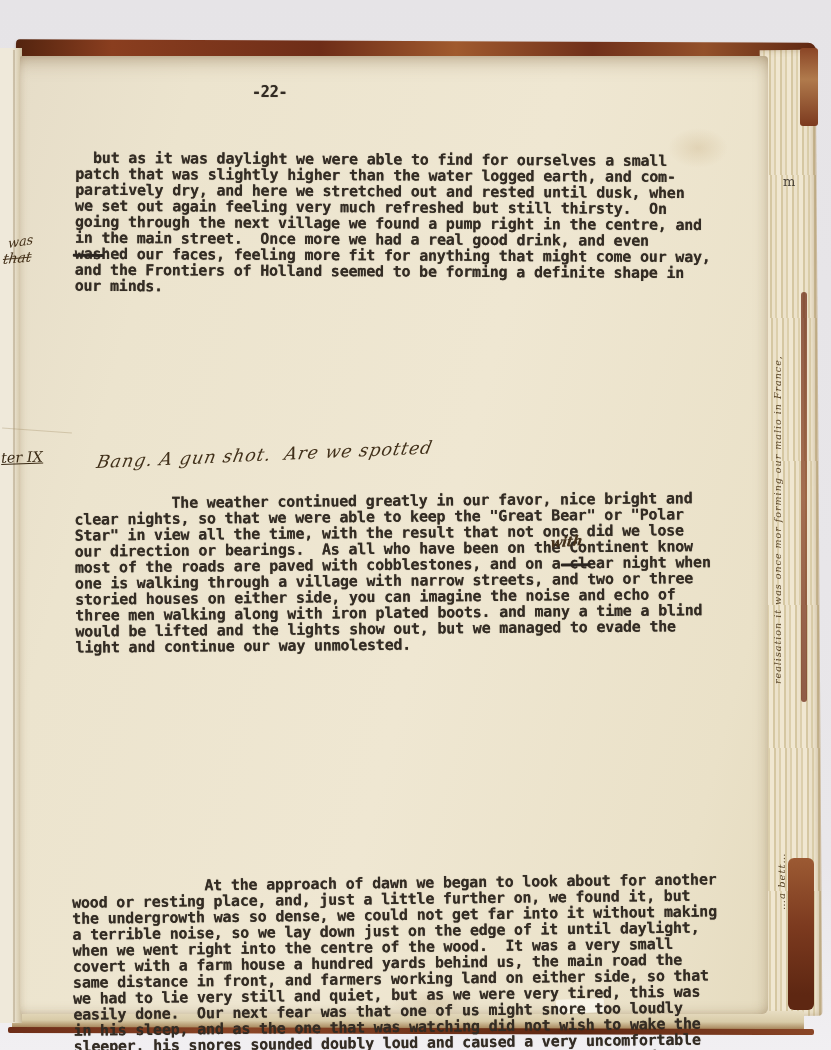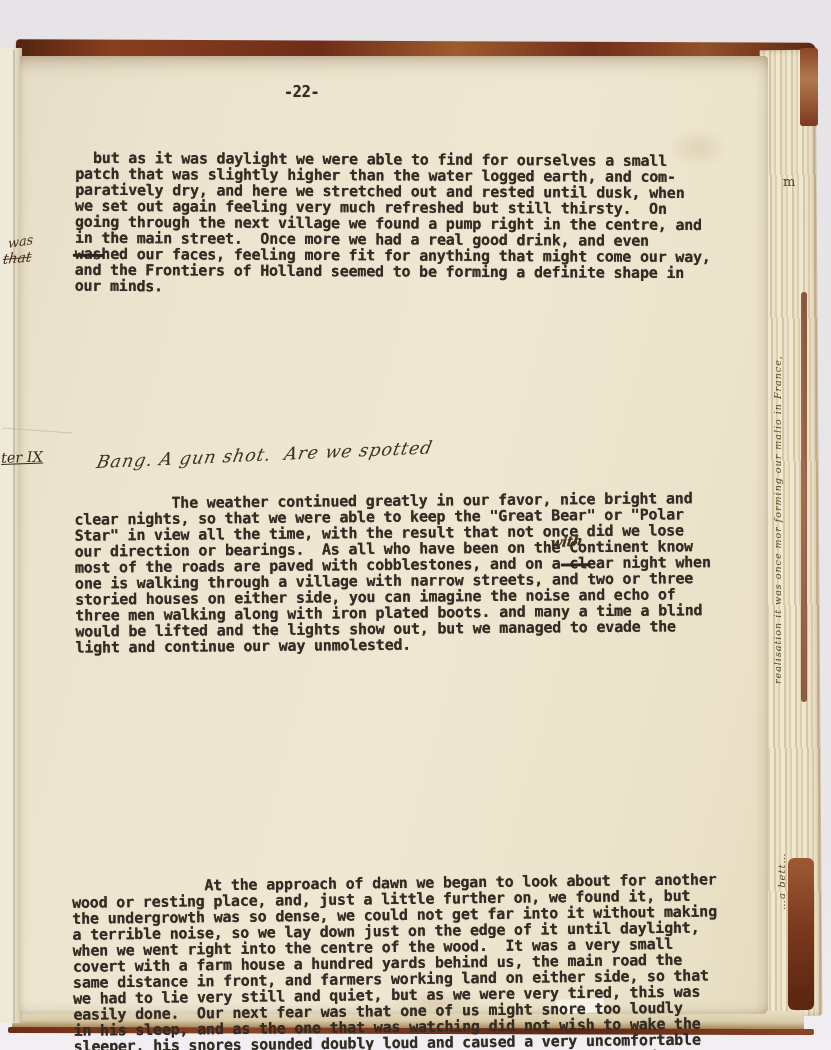--- a/index.html
+++ b/index.html
@@ -62,21 +62,21 @@
     background:radial-gradient(closest-side,rgba(190,160,110,.25),rgba(190,160,110,0));}
   .stain-2{left:390px;top:990px;width:90px;height:26px;
     background:radial-gradient(closest-side,rgba(170,140,90,.22),rgba(170,140,90,0));}
   
   .typed{
     position:absolute;white-space:pre;
     font:bold 15px/16px "DejaVu Sans Mono",monospace;
     color:#332c24;letter-spacing:-0.2px;
     text-shadow:0 0 0.7px rgba(45,36,26,.75);
   }
-  .pagenum{left:252px;top:84px;margin-left:32px;}
+  .pagenum{left:252px;top:84px;}
   .para{position:relative;}
   .p1{left:75px;top:136px;transform:rotate(0.3deg);}
   .p2{left:75px;top:300px;transform:rotate(-0.5deg);}
   .p3{left:75px;top:474px;transform:rotate(-0.65deg);}
   .strike{position:absolute;height:2.5px;background:#2c2620;border-radius:1px;}
   
   .hand{
     position:absolute;font-family:"DejaVu Serif",serif;font-style:italic;
     color:#45321a;white-space:pre;transform-origin:left center;
   }

